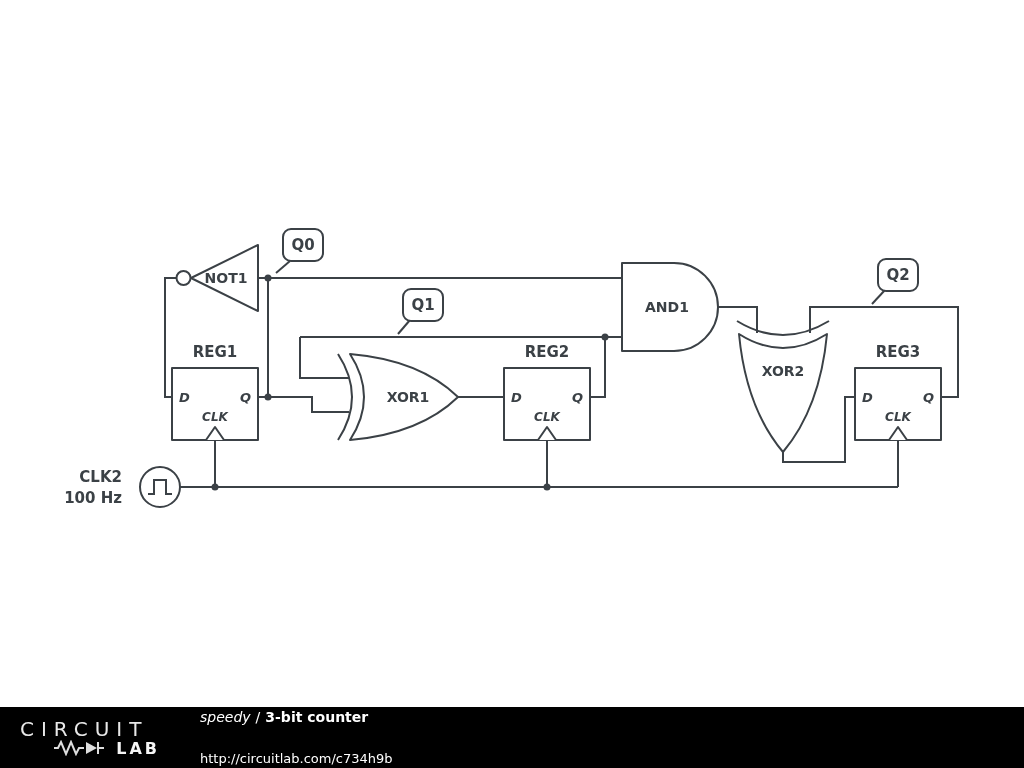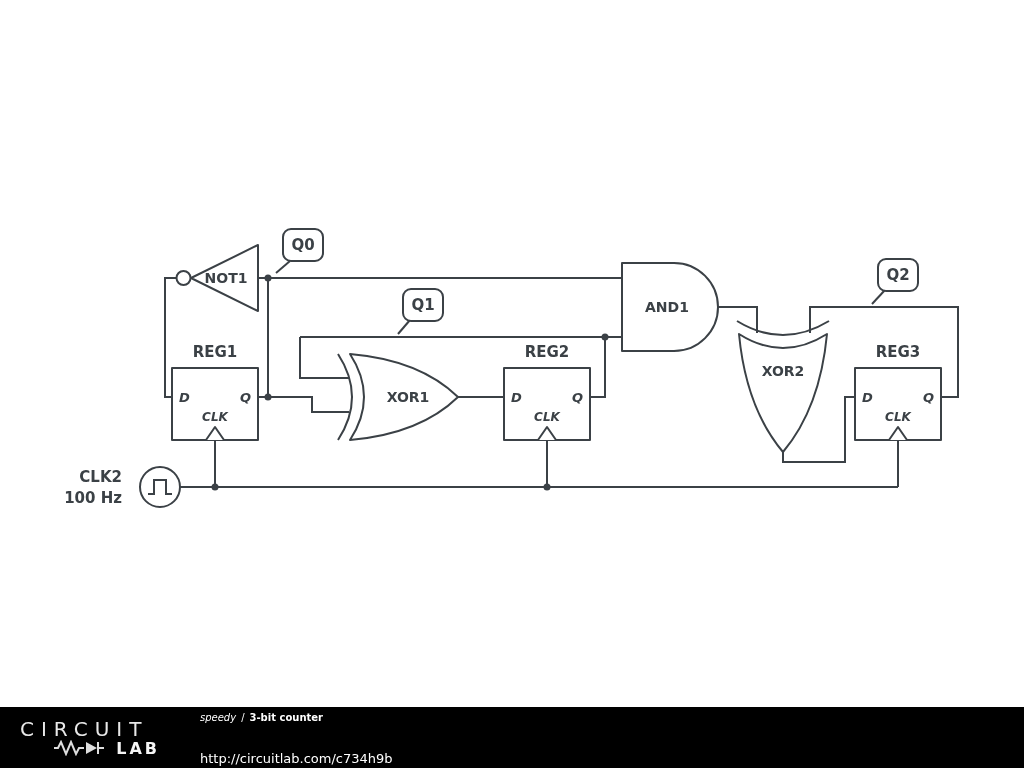--- a/index.html
+++ b/index.html
@@ -37,21 +37,21 @@
     padding-left: 20px;
   }
   .logo { display: flex; flex-direction: column; margin-right: 40px; width: 140px; }
   .logo-top {
     font-size: 20px; letter-spacing: 7px; line-height: 21px;
     color: #e8e8e8; font-weight: 500; white-space: nowrap;
   }
   .logo-bottom { display: flex; align-items: center; justify-content: flex-end; gap: 5px; line-height: 17px; }
   .logo-lab { font-size: 16px; font-weight: 700; letter-spacing: 3px; color: #f5f5f5; }
   .meta { display: flex; flex-direction: column; gap: 3px; }
-  .title-line { font-size: 10px; line-height: 15px; }
+  .title-line { font-size: 14px; line-height: 15px; }
   .author { font-style: italic; }
   .sep { margin: 0 5px; }
   .ctitle { font-weight: 700; }
   .url { font-size: 13px; line-height: 14px; color: #ffffff; margin-top: 24px; }
 </style>
 </head>
 <body>
 
 <div class="page">
 

